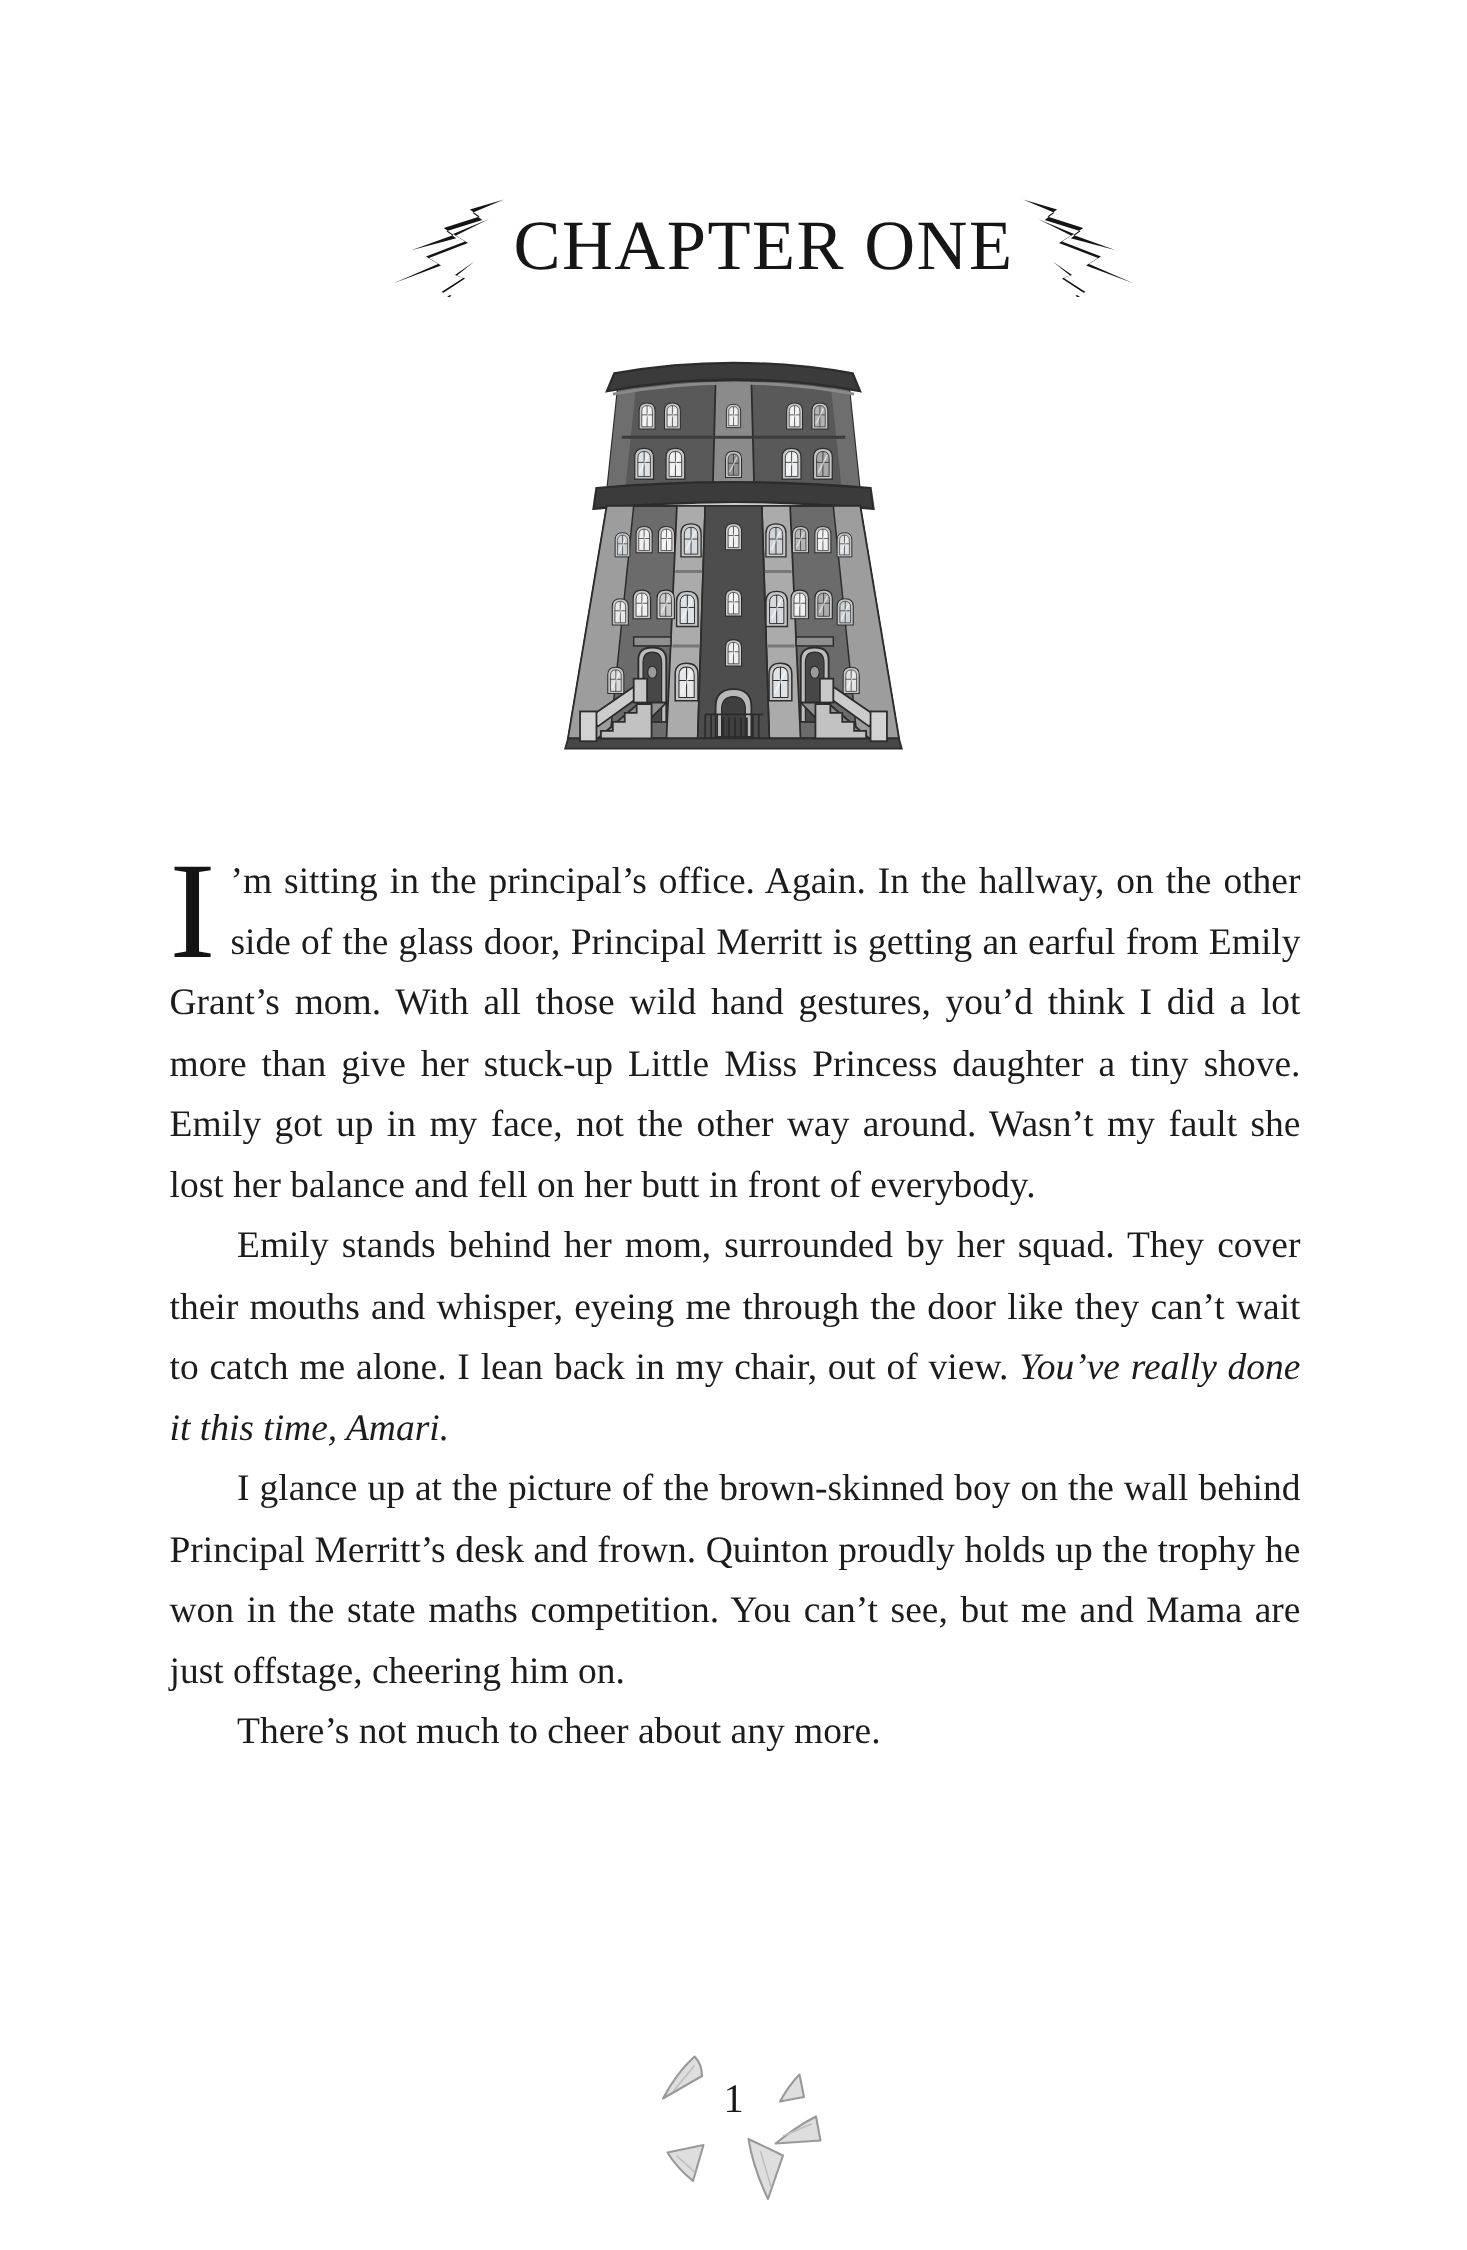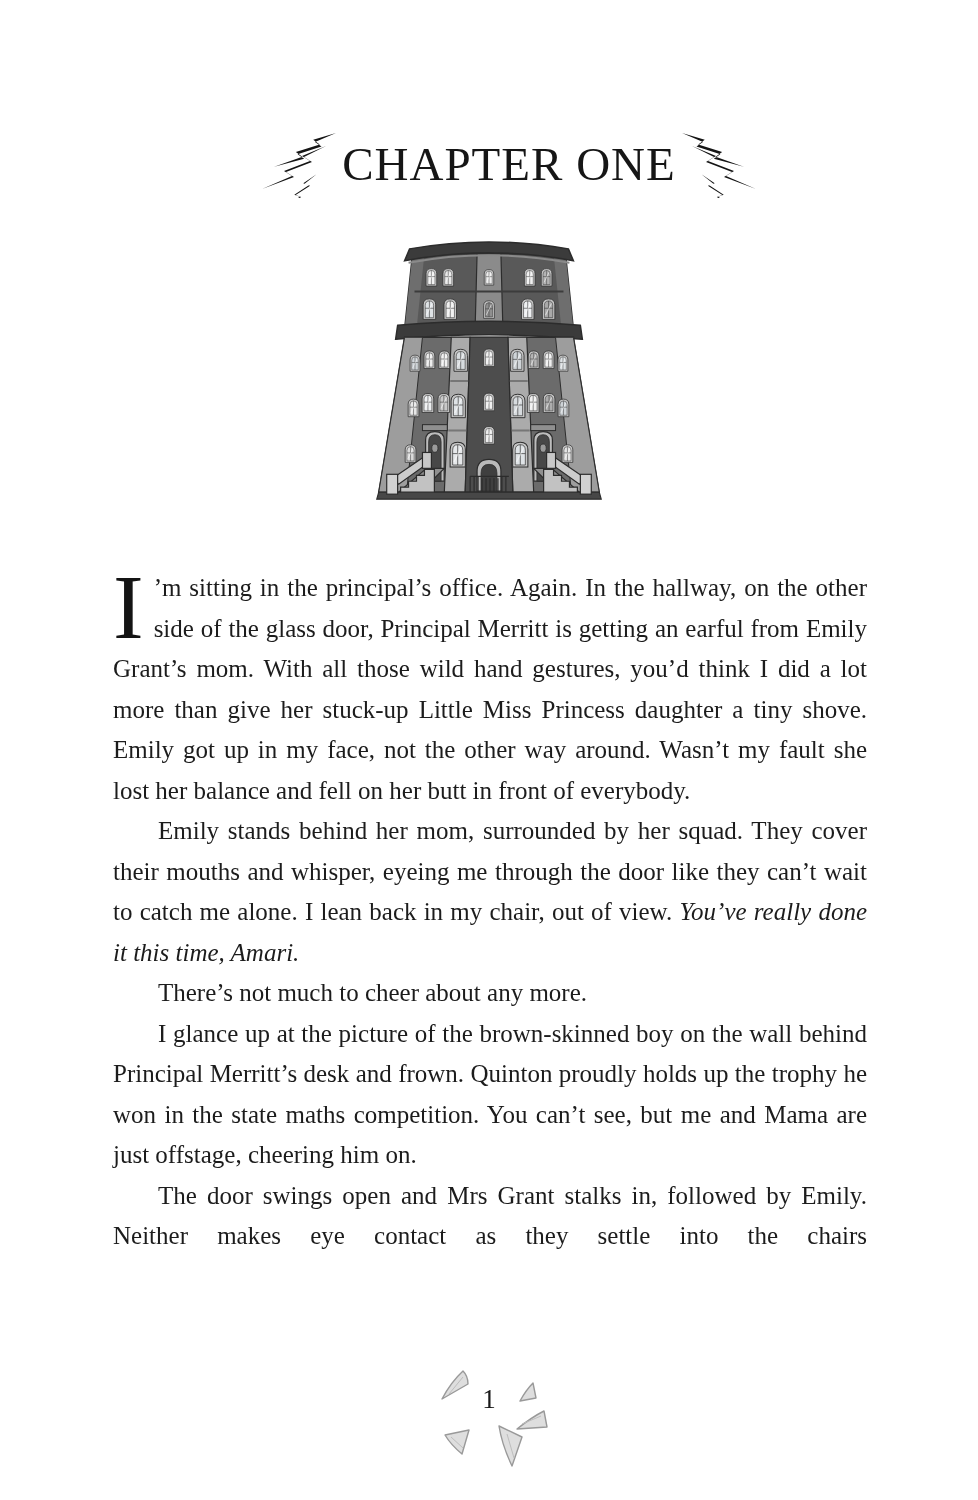--- a/index.html
+++ b/index.html
@@ -239,23 +239,22 @@
       <polygon points="28,250 60,228 66,233 34,256" fill="#cccccc"></polygon>
       <rect x="22" y="246" width="11" height="20" fill="#d2d2d2"></rect>
       <rect x="58" y="224" width="9" height="16" fill="#c8c8c8"></rect>
     </g>
   </svg>
 </div>
 
 <div class="body-text">
     <p class=""><span class="dropcap">I</span><span>’m sitting in the principal’s office. Again. In the hallway, on the other side of the glass door, Principal Merritt is getting an earful from Emily Grant’s mom. With all those wild hand gestures, you’d think I did a lot more than give her stuck-up Little Miss Princess daughter a tiny shove. Emily got up in my face, not the other way around. Wasn’t my fault she lost her balance and fell on her butt in front of everybody.</span></p>
     <p class="indent"><span>Emily stands behind her mom, surrounded by her squad. They cover their mouths and whisper, eyeing me through the door like they can’t wait to catch me alone. I lean back in my chair, out of view. </span><span class="italic">You’ve really done it this time, Amari.</span></p>
+    <p class="indent"><span>I glance up at the picture of the brown-skinned boy on the wall behind Principal Merritt’s desk and frown. Quinton proudly holds up the trophy he won in the state maths competition. You can’t see, but me and Mama are just offstage, cheering him on.</span></p>
     <p class="indent"><span>There’s not much to cheer about any more.</span></p>
-    <p class="indent"><span>I glance up at the picture of the brown-skinned boy on the wall behind Principal Merritt’s desk and frown. Quinton proudly holds up the trophy he won in the state maths competition. You can’t see, but me and Mama are just offstage, cheering him on.</span></p>
-    <p class="indent jlast"><span>The door swings open and Mrs Grant stalks in, followed by Emily. Neither makes eye contact as they settle into the chairs</span></p>
   </div>
 
 <div class="footer-ornament">
   <svg viewBox="0 0 120 112" aria-hidden="true">
     <g fill="#dedede" stroke="#999999" stroke-width="1.4" stroke-linejoin="round">
       <path d="M34,11 Q39,16 39,24 L13,39 Q22,22 34,11 Z"></path>
       <path d="M104,23 L107,38 L91,41 Q97,30 104,23 Z"></path>
       <path d="M115,51 L118,67 L88,69 Q103,57 115,51 Z"></path>
       <path d="M70,66 L93,77 L83,106 Q73,85 70,66 Z"></path>
       <path d="M16,75 L40,70 L33,94 Q22,85 16,75 Z"></path>

